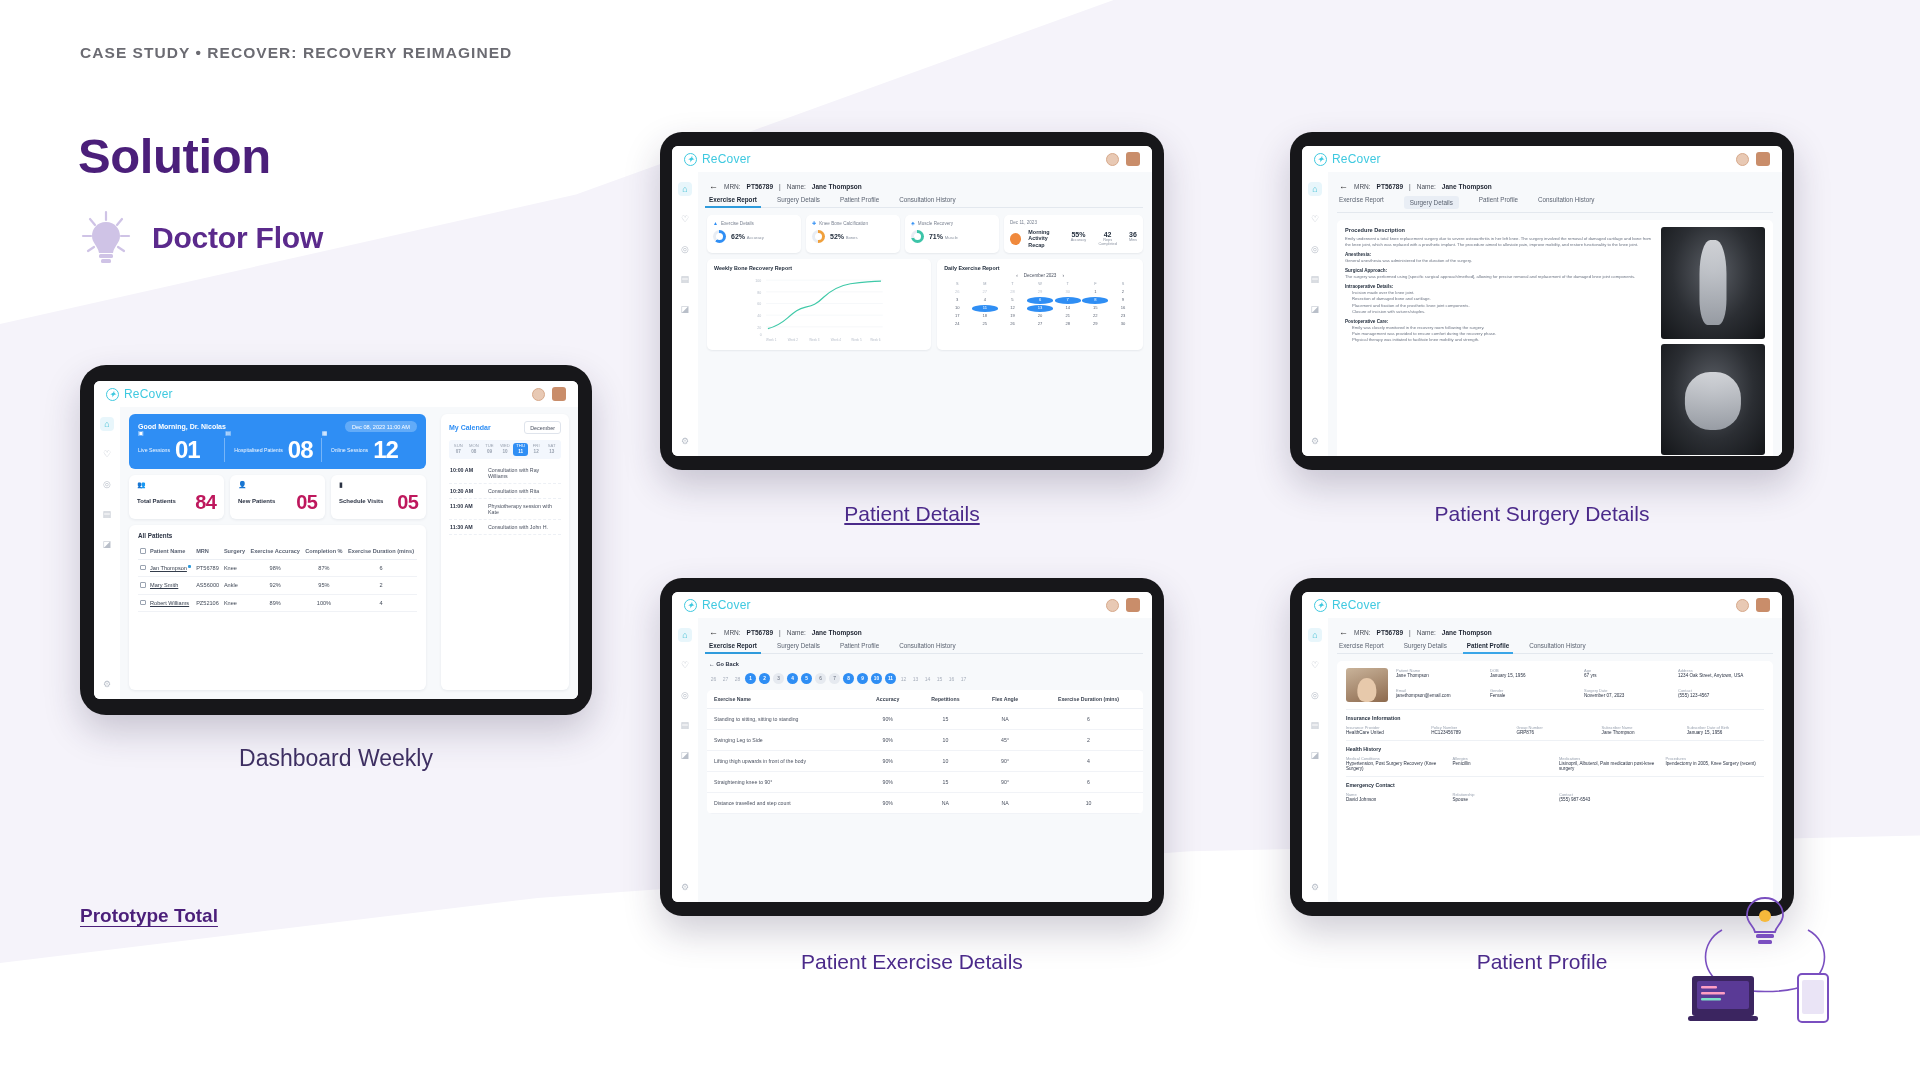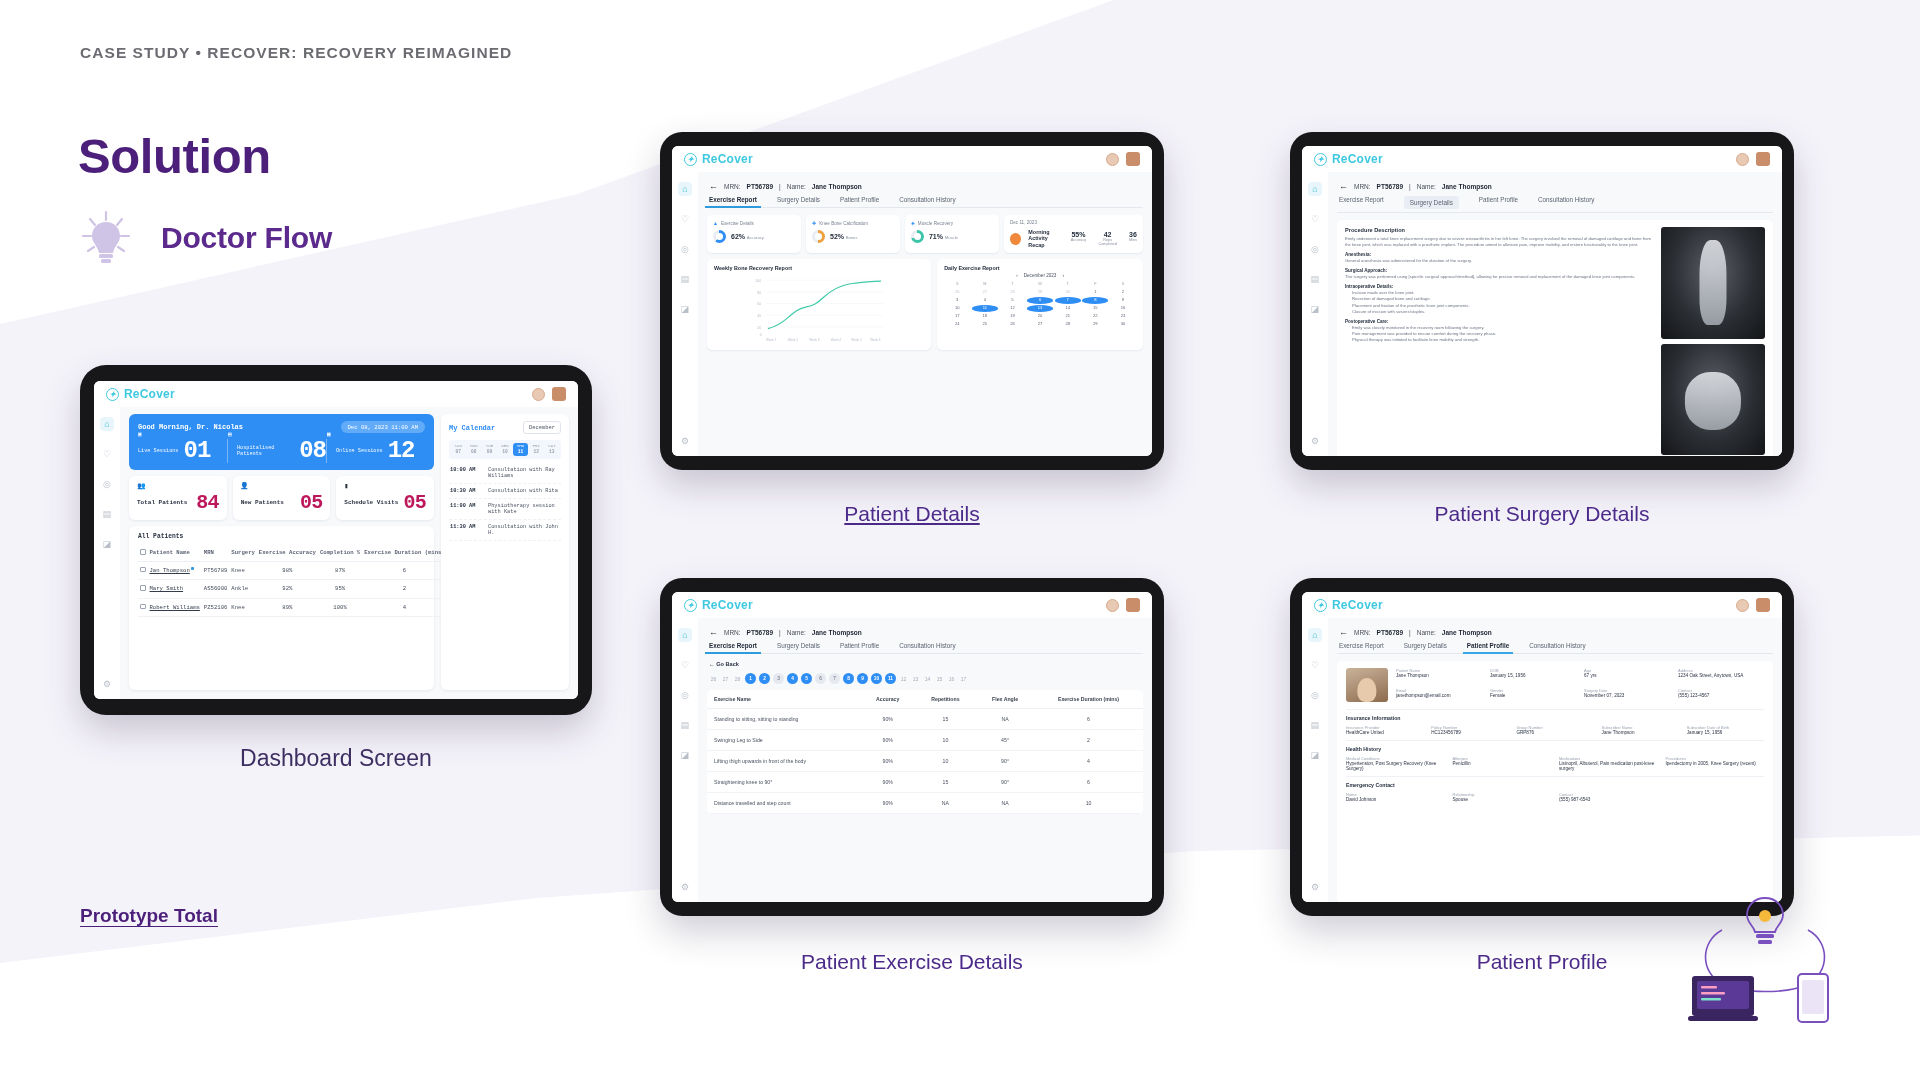--- a/index.html
+++ b/index.html
@@ -30,21 +30,21 @@
     position:absolute; left:80px; top:44px;
     font-size:15.5px; font-weight:bold; letter-spacing:1.05px;
     color:#6b6b72;
   }
   .solution-title {
     position:absolute; left:78px; top:128px;
     font-size:49px; font-weight:bold; color:#4b1f7a; letter-spacing:-0.4px;
   }
   .flow-row {
     position:absolute; left:80px; top:210px;
-    display:flex; align-items:center; gap:29px;
+    display:flex; align-items:center; gap:20px;
   }
   .bulb-icon { width:52px; height:56px; position:relative; flex:0 0 auto; }
   .flow-title { font-size:30px; font-weight:bold; color:#5b2a8c; letter-spacing:-0.2px; }
 
   .proto-link {
     position:absolute; left:80px; top:905px;
     font-size:19px; color:#4b1f7a; font-weight:600;
     text-decoration:underline; text-underline-offset:4px;
   }
 
@@ -94,21 +94,21 @@
   .topbar {
     height:26px; display:flex; align-items:center; justify-content:space-between;
     padding:0 12px; background:#fff; flex:0 0 auto;
   }
   .brand { display:flex; align-items:center; gap:5px; }
   .brand-mark {
     width:13px; height:13px; border-radius:50%;
     border:1.2px solid #3fc9e0; display:flex; align-items:center; justify-content:center;
     color:#3fc9e0; font-size:8px; font-style:italic; font-weight:bold;
   }
-  .brand-name { font-size:12px; font-weight:bold; color:#3fc9e0; letter-spacing:.2px;}
+  .brand-name { font-size:12px; font-weight:normal; color:#3fc9e0; letter-spacing:.2px;}
   .topbar-right { display:flex; align-items:center; gap:7px; }
   .avatar-sm { width:13px; height:13px; border-radius:50%; background:#e8c9b4; border:1px solid #d7a98b;}
   .avatar-sq { width:14px; height:14px; border-radius:3px; background:#c98d6a;}
 
   .body-row { display:flex; flex:1 1 auto; min-height:0; }
   .railnav {
     width:26px; flex:0 0 26px; background:#fff;
     display:flex; flex-direction:column; align-items:center; gap:16px; padding-top:10px;
   }
   .railnav .ic {
@@ -126,21 +126,21 @@
   .pat-head b { color:#1d2330; }
 
   .tabs { display:flex; gap:20px; border-bottom:1px solid #e3e8ee; padding:0 2px; margin-bottom:7px;}
   .tabs .tb { font-size:6.3px; color:#5c6472; padding:0 0 4px 0; position:relative; white-space:nowrap;}
   .tabs .tb.sel { color:#1c2533; font-weight:bold; }
   .tabs .tb.sel::after { content:''; position:absolute; left:-4px; right:-4px; bottom:-1px; height:1.6px; background:#2f9bdc;}
   .tabs .tb.sel.soft::after { background:#3aa6e8; }
   .tabs .tb.chip { background:#e9eef5; border-radius:3px; padding:3px 6px; margin-bottom:3px;}
 
   
-  .dash-grid { display:flex; gap:7px; height:100%;font-family:Liberation Mono, monospace; }
+  .dash-grid { display:flex; gap:15px; height:100%; }
   .dash-left { flex:1 1 auto; display:flex; flex-direction:column; gap:6px; min-width:0;}
   .hero {
     background:#2f8ef4; border-radius:6px; padding:7px 9px; color:#fff; position:relative;
   }
   .hero-top { display:flex; justify-content:space-between; align-items:center;}
   .hero-greet { font-size:7px; font-weight:bold; }
   .hero-date { font-size:5.6px; background:#62abf8; border-radius:8px; padding:2.5px 7px;}
   .hero-stats { display:flex; align-items:flex-end; margin-top:6px;}
   .hstat { flex:1; display:flex; align-items:center; gap:5px; position:relative; }
   .hstat + .hstat { border-left:1px solid rgba(255,255,255,.35); padding-left:9px;}
@@ -468,21 +468,21 @@
                   <span>Consultation with John H.</span>
                 </div>
               </div>
 
             </div>
           </div>
         </div>
       </div>
     </div>
   </div>
-  <div class="caption" id="cap-dashboard">Dashboard Screen</div>
+  <div class="caption" id="cap-dashboard">Dashboard Weekly</div>
 
   <div class="tablet" id="tab-details">
     <div class="screen">
       <div class="app">
         <div class="topbar">
           <div class="brand">
               <div class="brand-mark">✦</div>
             <div class="brand-name">ReCover</div>
             </div>
           <div class="topbar-right">

